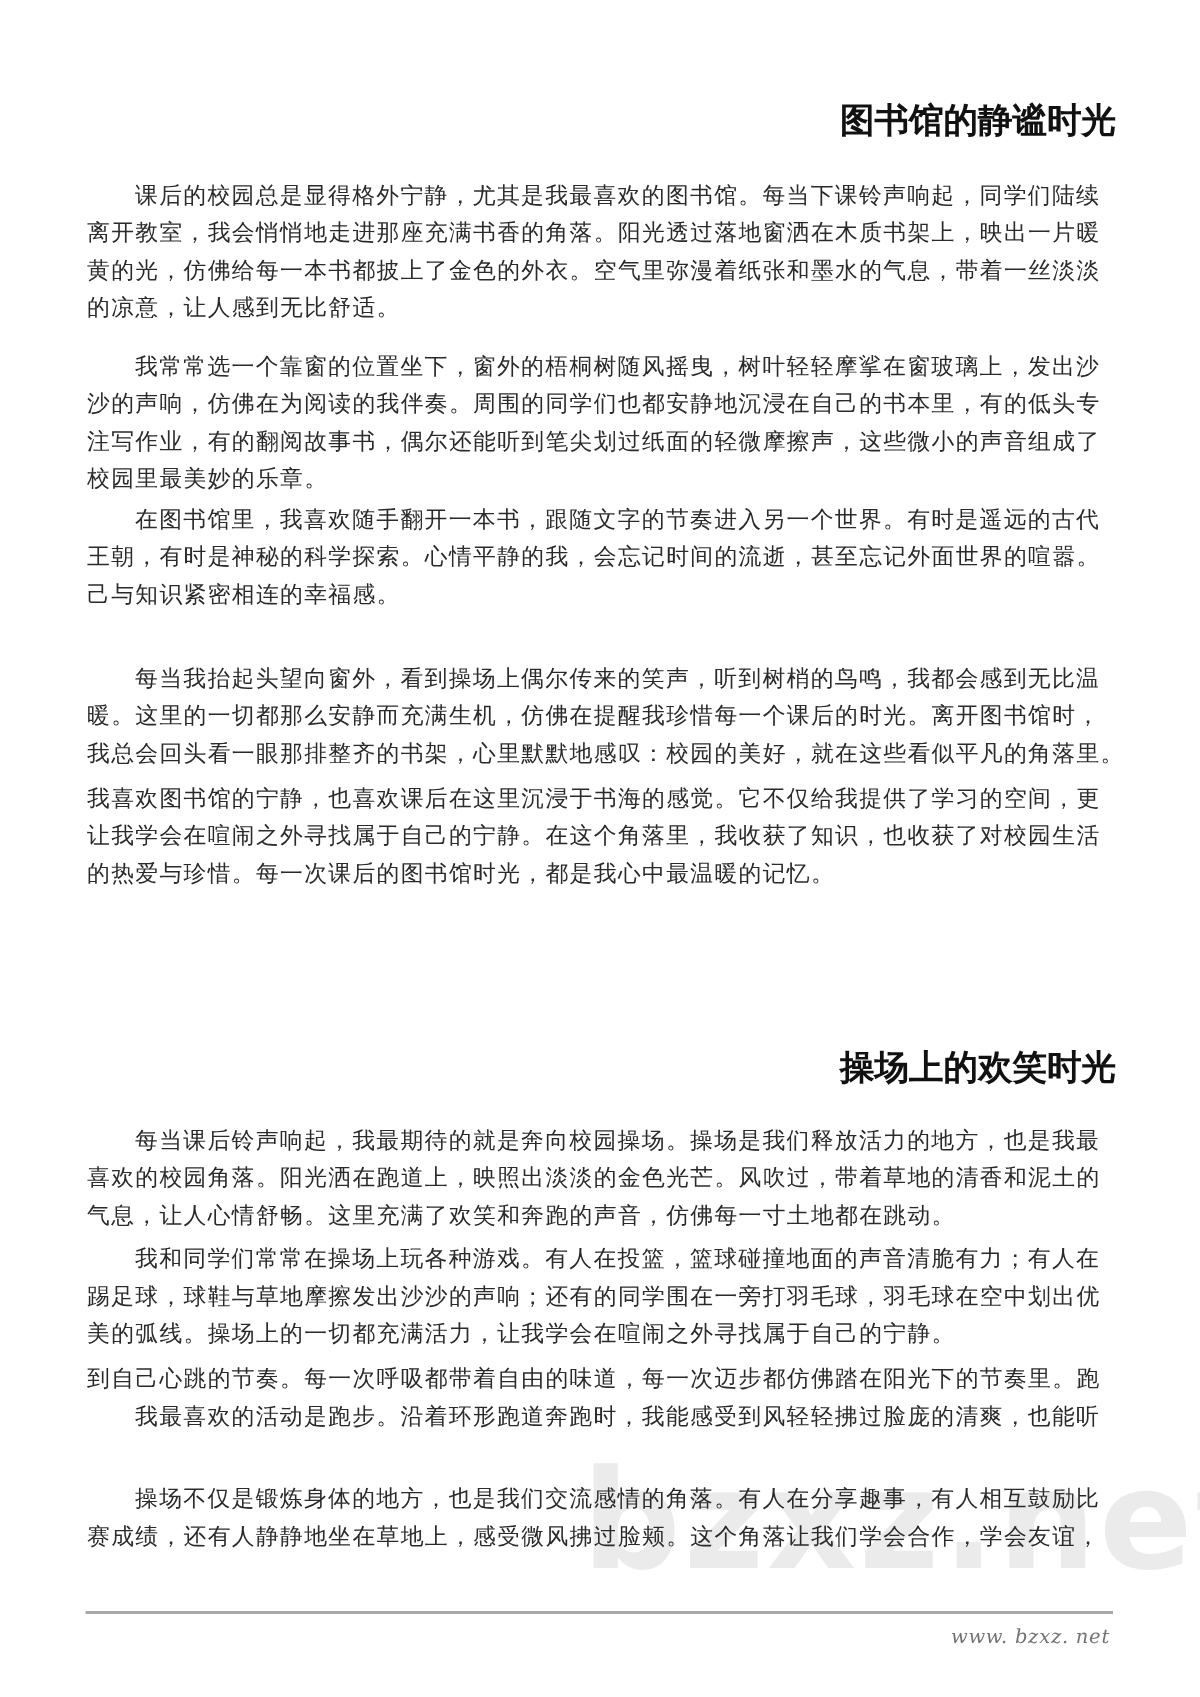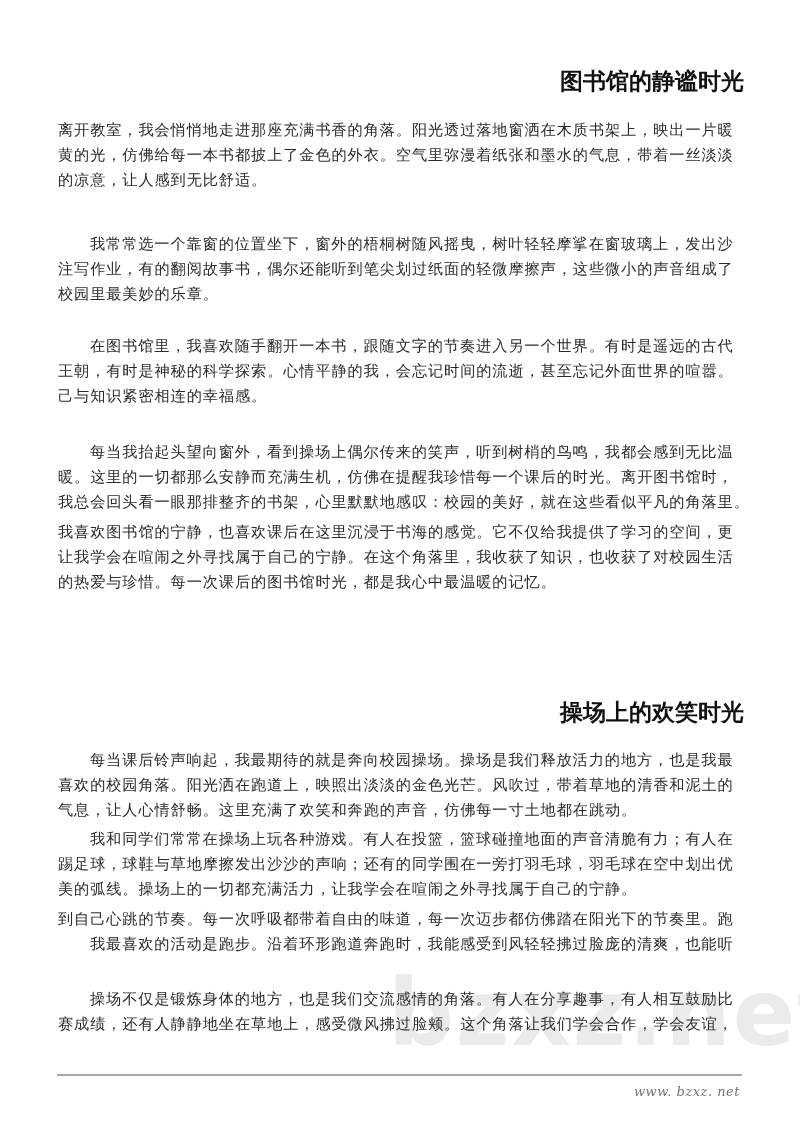--- a/index.html
+++ b/index.html
@@ -20,27 +20,29 @@
 </head>
 <body>
 
 <div class="watermark">bzxz.net</div>
 
 <div class="page">
 
   <h1 class="title" style="top:66px">图书馆的静谧时光</h1>
 
   <p class="para" style="top:118px">
+    <span class="line indent">课后的校园总是显得格外宁静，尤其是我最喜欢的图书馆。每当下课铃声响起，同学们陆续</span>
     <span class="line">离开教室，我会悄悄地走进那座充满书香的角落。阳光透过落地窗洒在木质书架上，映出一片暖</span>
     <span class="line">黄的光，仿佛给每一本书都披上了金色的外衣。空气里弥漫着纸张和墨水的气息，带着一丝淡淡</span>
     <span class="line">的凉意，让人感到无比舒适。</span>
   </p>
 
   <p class="para" style="top:232px">
     <span class="line indent">我常常选一个靠窗的位置坐下，窗外的梧桐树随风摇曳，树叶轻轻摩挲在窗玻璃上，发出沙</span>
+    <span class="line">沙的声响，仿佛在为阅读的我伴奏。周围的同学们也都安静地沉浸在自己的书本里，有的低头专</span>
     <span class="line">注写作业，有的翻阅故事书，偶尔还能听到笔尖划过纸面的轻微摩擦声，这些微小的声音组成了</span>
     <span class="line">校园里最美妙的乐章。</span>
   </p>
 
   <p class="para" style="top:334px">
     <span class="line indent">在图书馆里，我喜欢随手翻开一本书，跟随文字的节奏进入另一个世界。有时是遥远的古代</span>
     <span class="line">王朝，有时是神秘的科学探索。心情平静的我，会忘记时间的流逝，甚至忘记外面世界的喧嚣。</span>
     <span class="line">己与知识紧密相连的幸福感。</span>
   </p>
 

